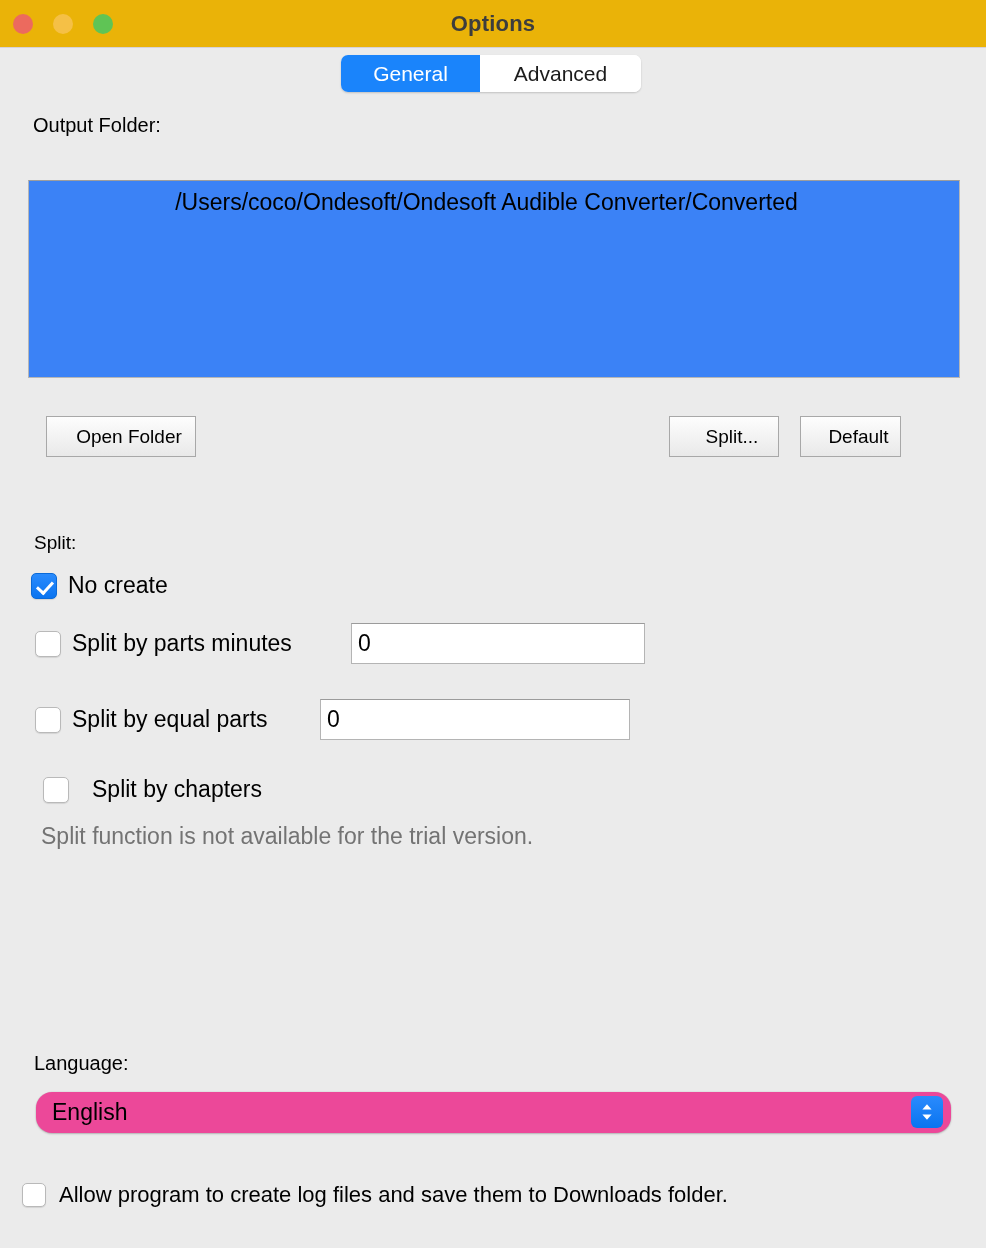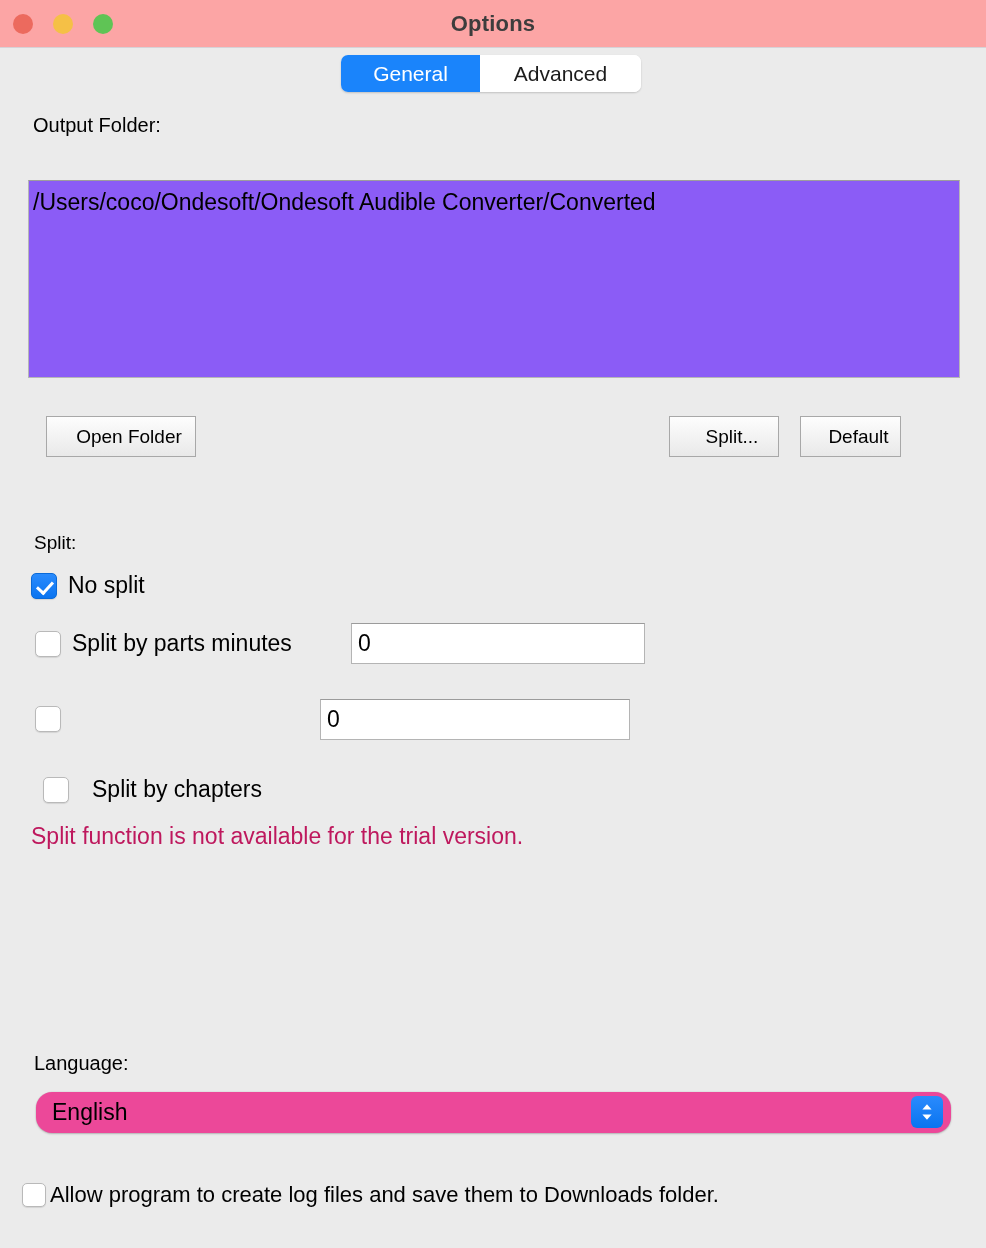--- a/index.html
+++ b/index.html
@@ -15,21 +15,21 @@
     overflow: hidden;
     position: relative;
   }
 
   
   .titlebar {
     position: absolute;
     left: 0; top: 0;
     width: 986px;
     height: 48px;
-    background: #fca5a5;
+    background: #eab308;
     border-bottom: 1px solid #d6d2d7;
     box-sizing: border-box;
   }
   .traffic-lights {
     position: absolute;
     left: 13px; top: 14px;
     display: flex;
     gap: 20px;
   }
   .light {
@@ -95,26 +95,27 @@
   #label-output-folder { left: 33px; top: 114px; }
   #label-split         { left: 34px; top: 532px; font-size: 19px; }
   #label-language      { left: 34px; top: 1052px; }
 
   
   .output-box {
     position: absolute;
     left: 28px; top: 180px;
     width: 932px;
     height: 198px;
-    background: #8b5cf6;
+    background: #3b82f6;
     border: 1px solid #b6b6b6;
     border-top-color: #9d9d9d;
     box-sizing: border-box;
     padding: 6px 19px 0 4px;
     overflow: hidden;
+    text-align: center;
   }
   .output-box .path {
     font-size: 23px;
     color: #000000;
     line-height: 30px;
     white-space: nowrap;
   }
 
   
   .push-btn {
@@ -172,21 +173,21 @@
     margin-left: 11px;
     white-space: nowrap;
   }
 
   #row-no-split        { left: 31px;  top: 572px; }
   #row-split-minutes   { left: 35px;  top: 630px; }
   #row-split-parts     { left: 35px;  top: 706px; }
   #row-split-chapters  { left: 43px;  top: 776px; gap: 12px; }
   #row-allow-log       { left: 22px;  top: 1182px; }
   #row-allow-log .checkbox { width: 24px; height: 24px; }
-  #row-allow-log .cb-label { font-size: 22px; margin-left: 4px; }
+  #row-allow-log .cb-label { font-size: 22px; margin-left: 13px; }
 
   
   .num-input {
     position: absolute;
     height: 41px;
     background: #ffffff;
     border: 1px solid #b4b4b4;
     border-top-color: #9b9b9b;
     box-sizing: border-box;
     font-size: 23px;
@@ -194,23 +195,23 @@
     display: flex;
     align-items: center;
     padding-left: 6px;
   }
   #input-split-minutes { left: 351px; top: 623px; width: 294px; }
   #input-split-parts   { left: 320px; top: 699px; width: 310px; }
 
   
   #trial-notice {
     position: absolute;
-    left: 31px; top: 823px;
-    font-size: 23px;
-    color: #be185d;
+    left: 41px; top: 823px;
+    font-size: 23px;
+    color: #737373;
     white-space: nowrap;
   }
 
   
   .popup {
     position: absolute;
     left: 36px; top: 1092px;
     width: 915px;
     height: 41px;
     background: #ec4899;
@@ -265,31 +266,32 @@
 </div>
 
 <div class="push-btn" id="btn-open-folder">Open Folder</div>
 <div class="push-btn" id="btn-select">Split...</div>
 <div class="push-btn" id="btn-default">Default</div>
 
 <div class="field-label" id="label-split">Split:</div>
 
 <div class="cb-row" id="row-no-split">
   <span class="checkbox checked"></span>
-  <span class="cb-label">No split</span>
+  <span class="cb-label">No create</span>
 </div>
 
 <div class="cb-row" id="row-split-minutes">
   <span class="checkbox"></span>
   <span class="cb-label">Split by parts minutes</span>
 </div>
 <div class="num-input" id="input-split-minutes">0</div>
 
 <div class="cb-row" id="row-split-parts">
   <span class="checkbox"></span>
+  <span class="cb-label">Split by equal parts</span>
 </div>
 <div class="num-input" id="input-split-parts">0</div>
 
 <div class="cb-row" id="row-split-chapters">
   <span class="checkbox"></span>
   <span class="cb-label">Split by chapters</span>
 </div>
 
 <div id="trial-notice">Split function is not available for the trial version.</div>
 

